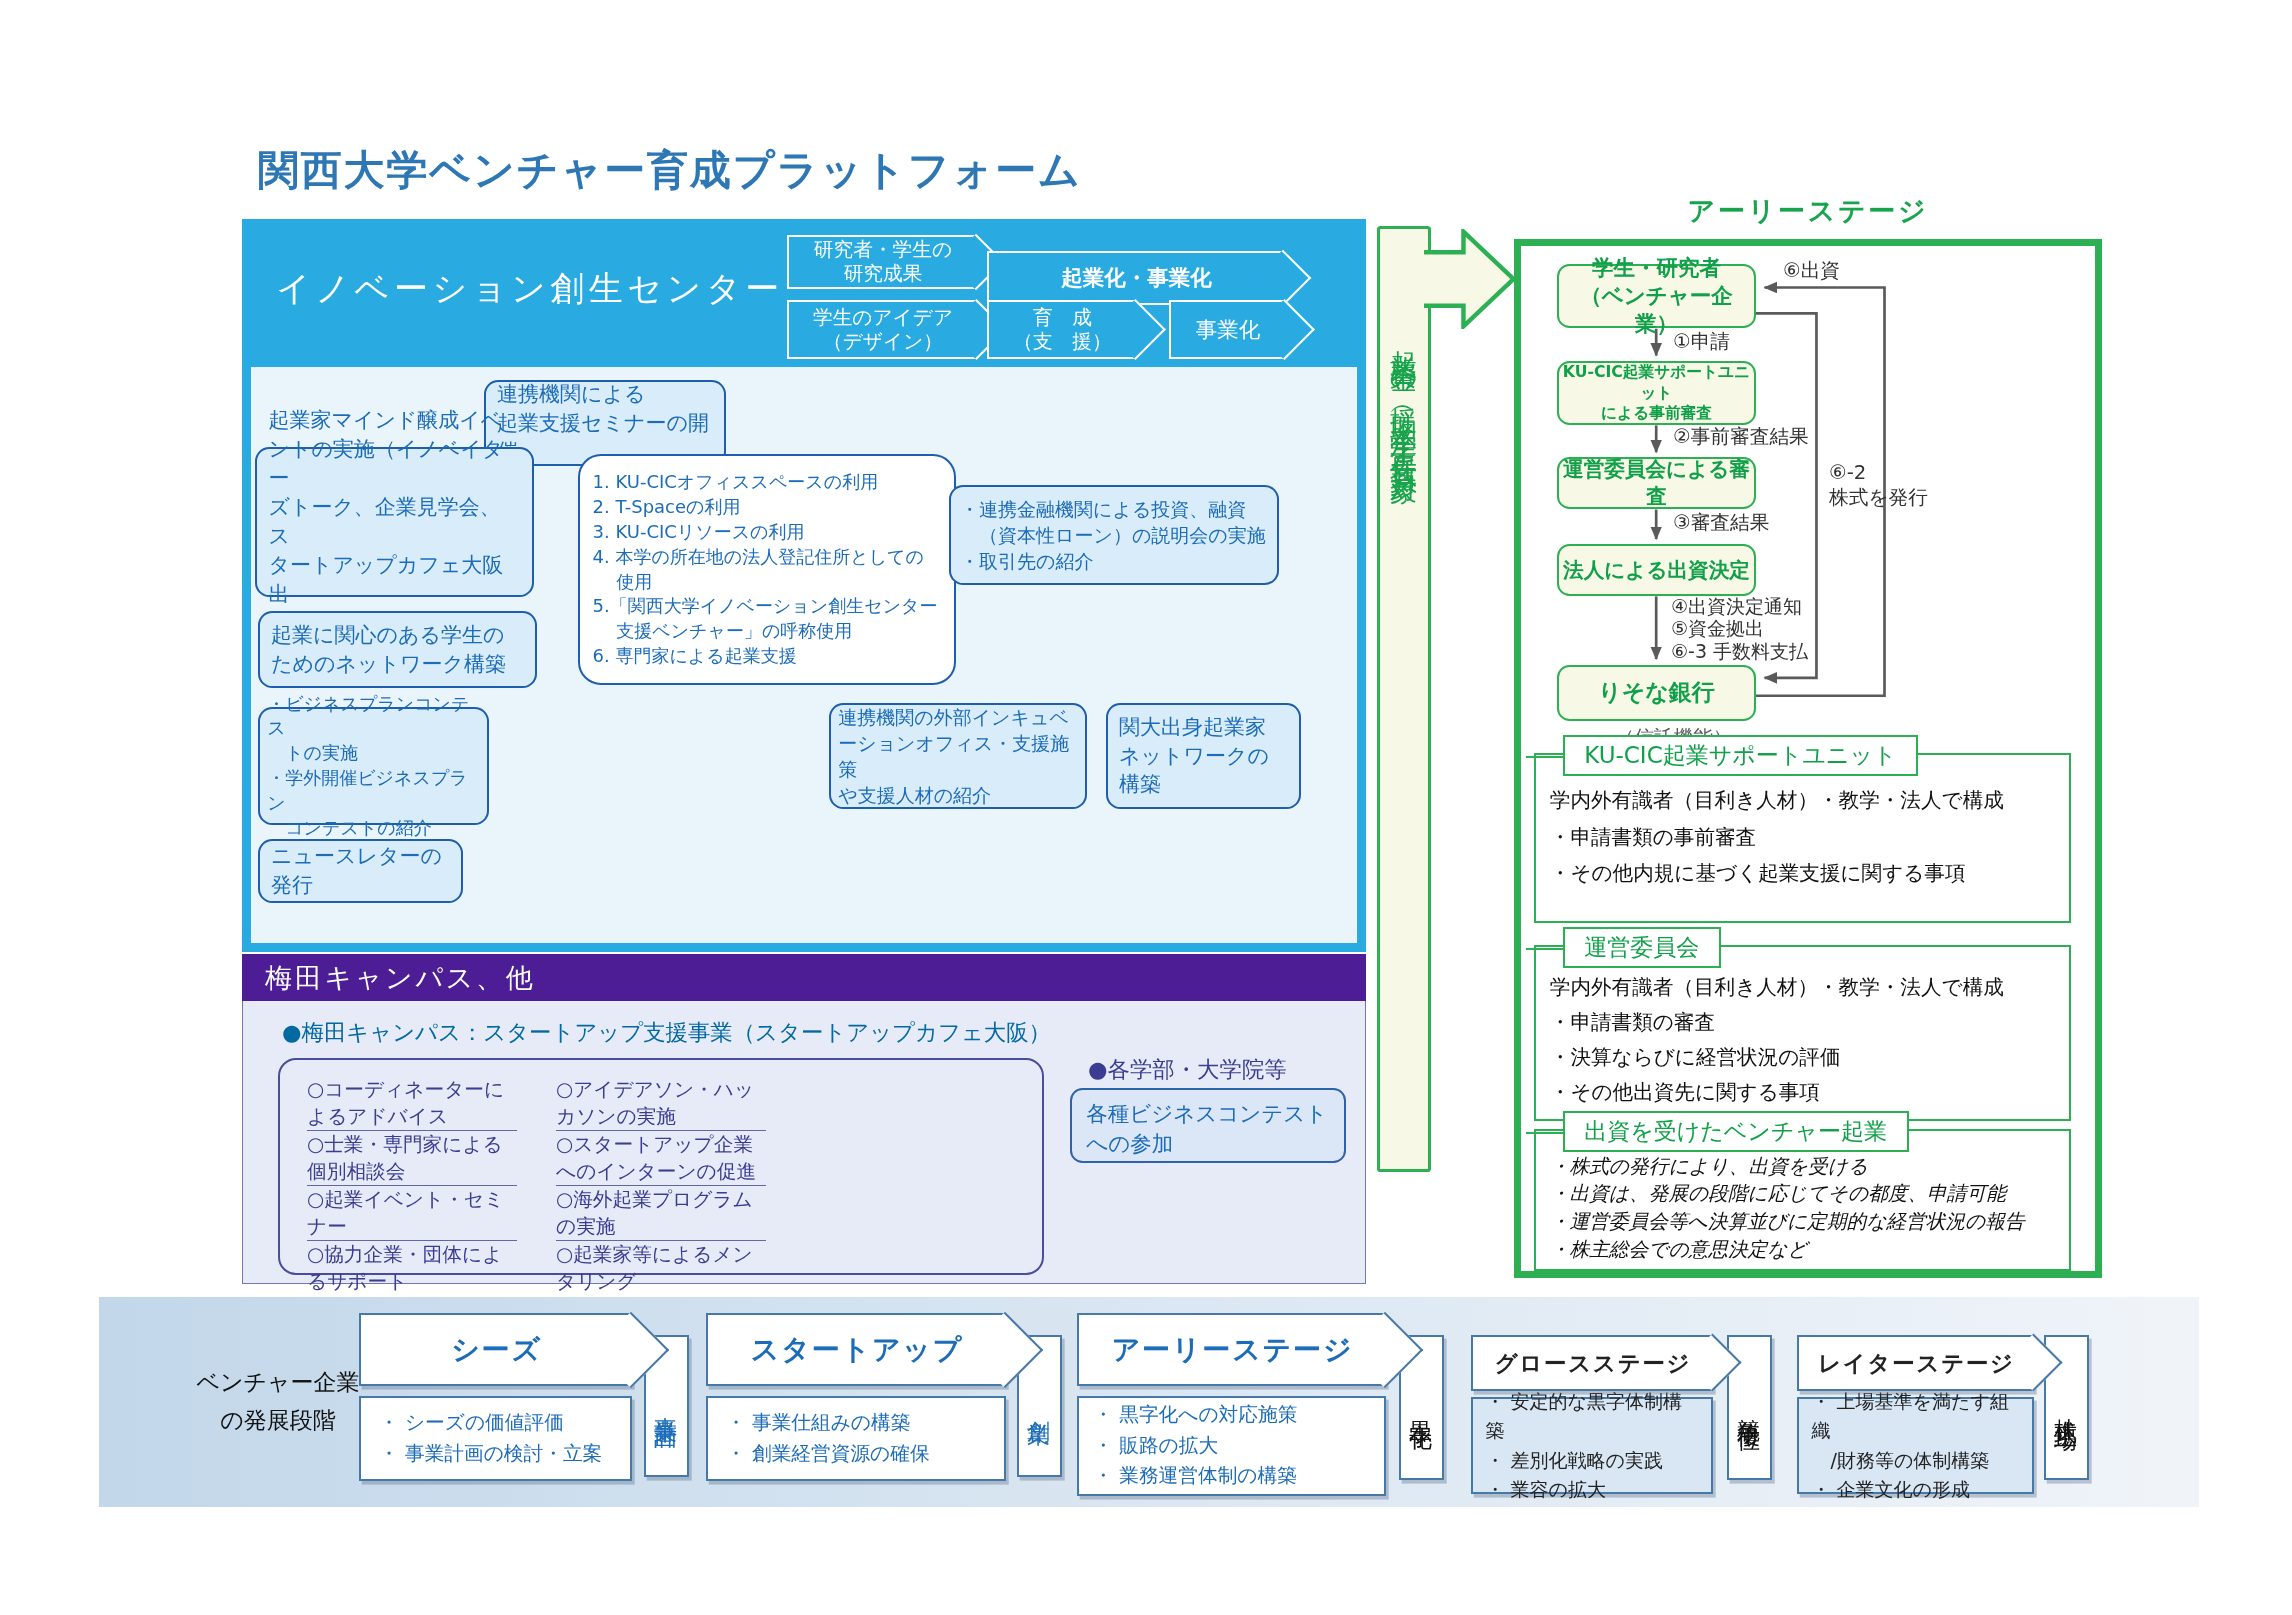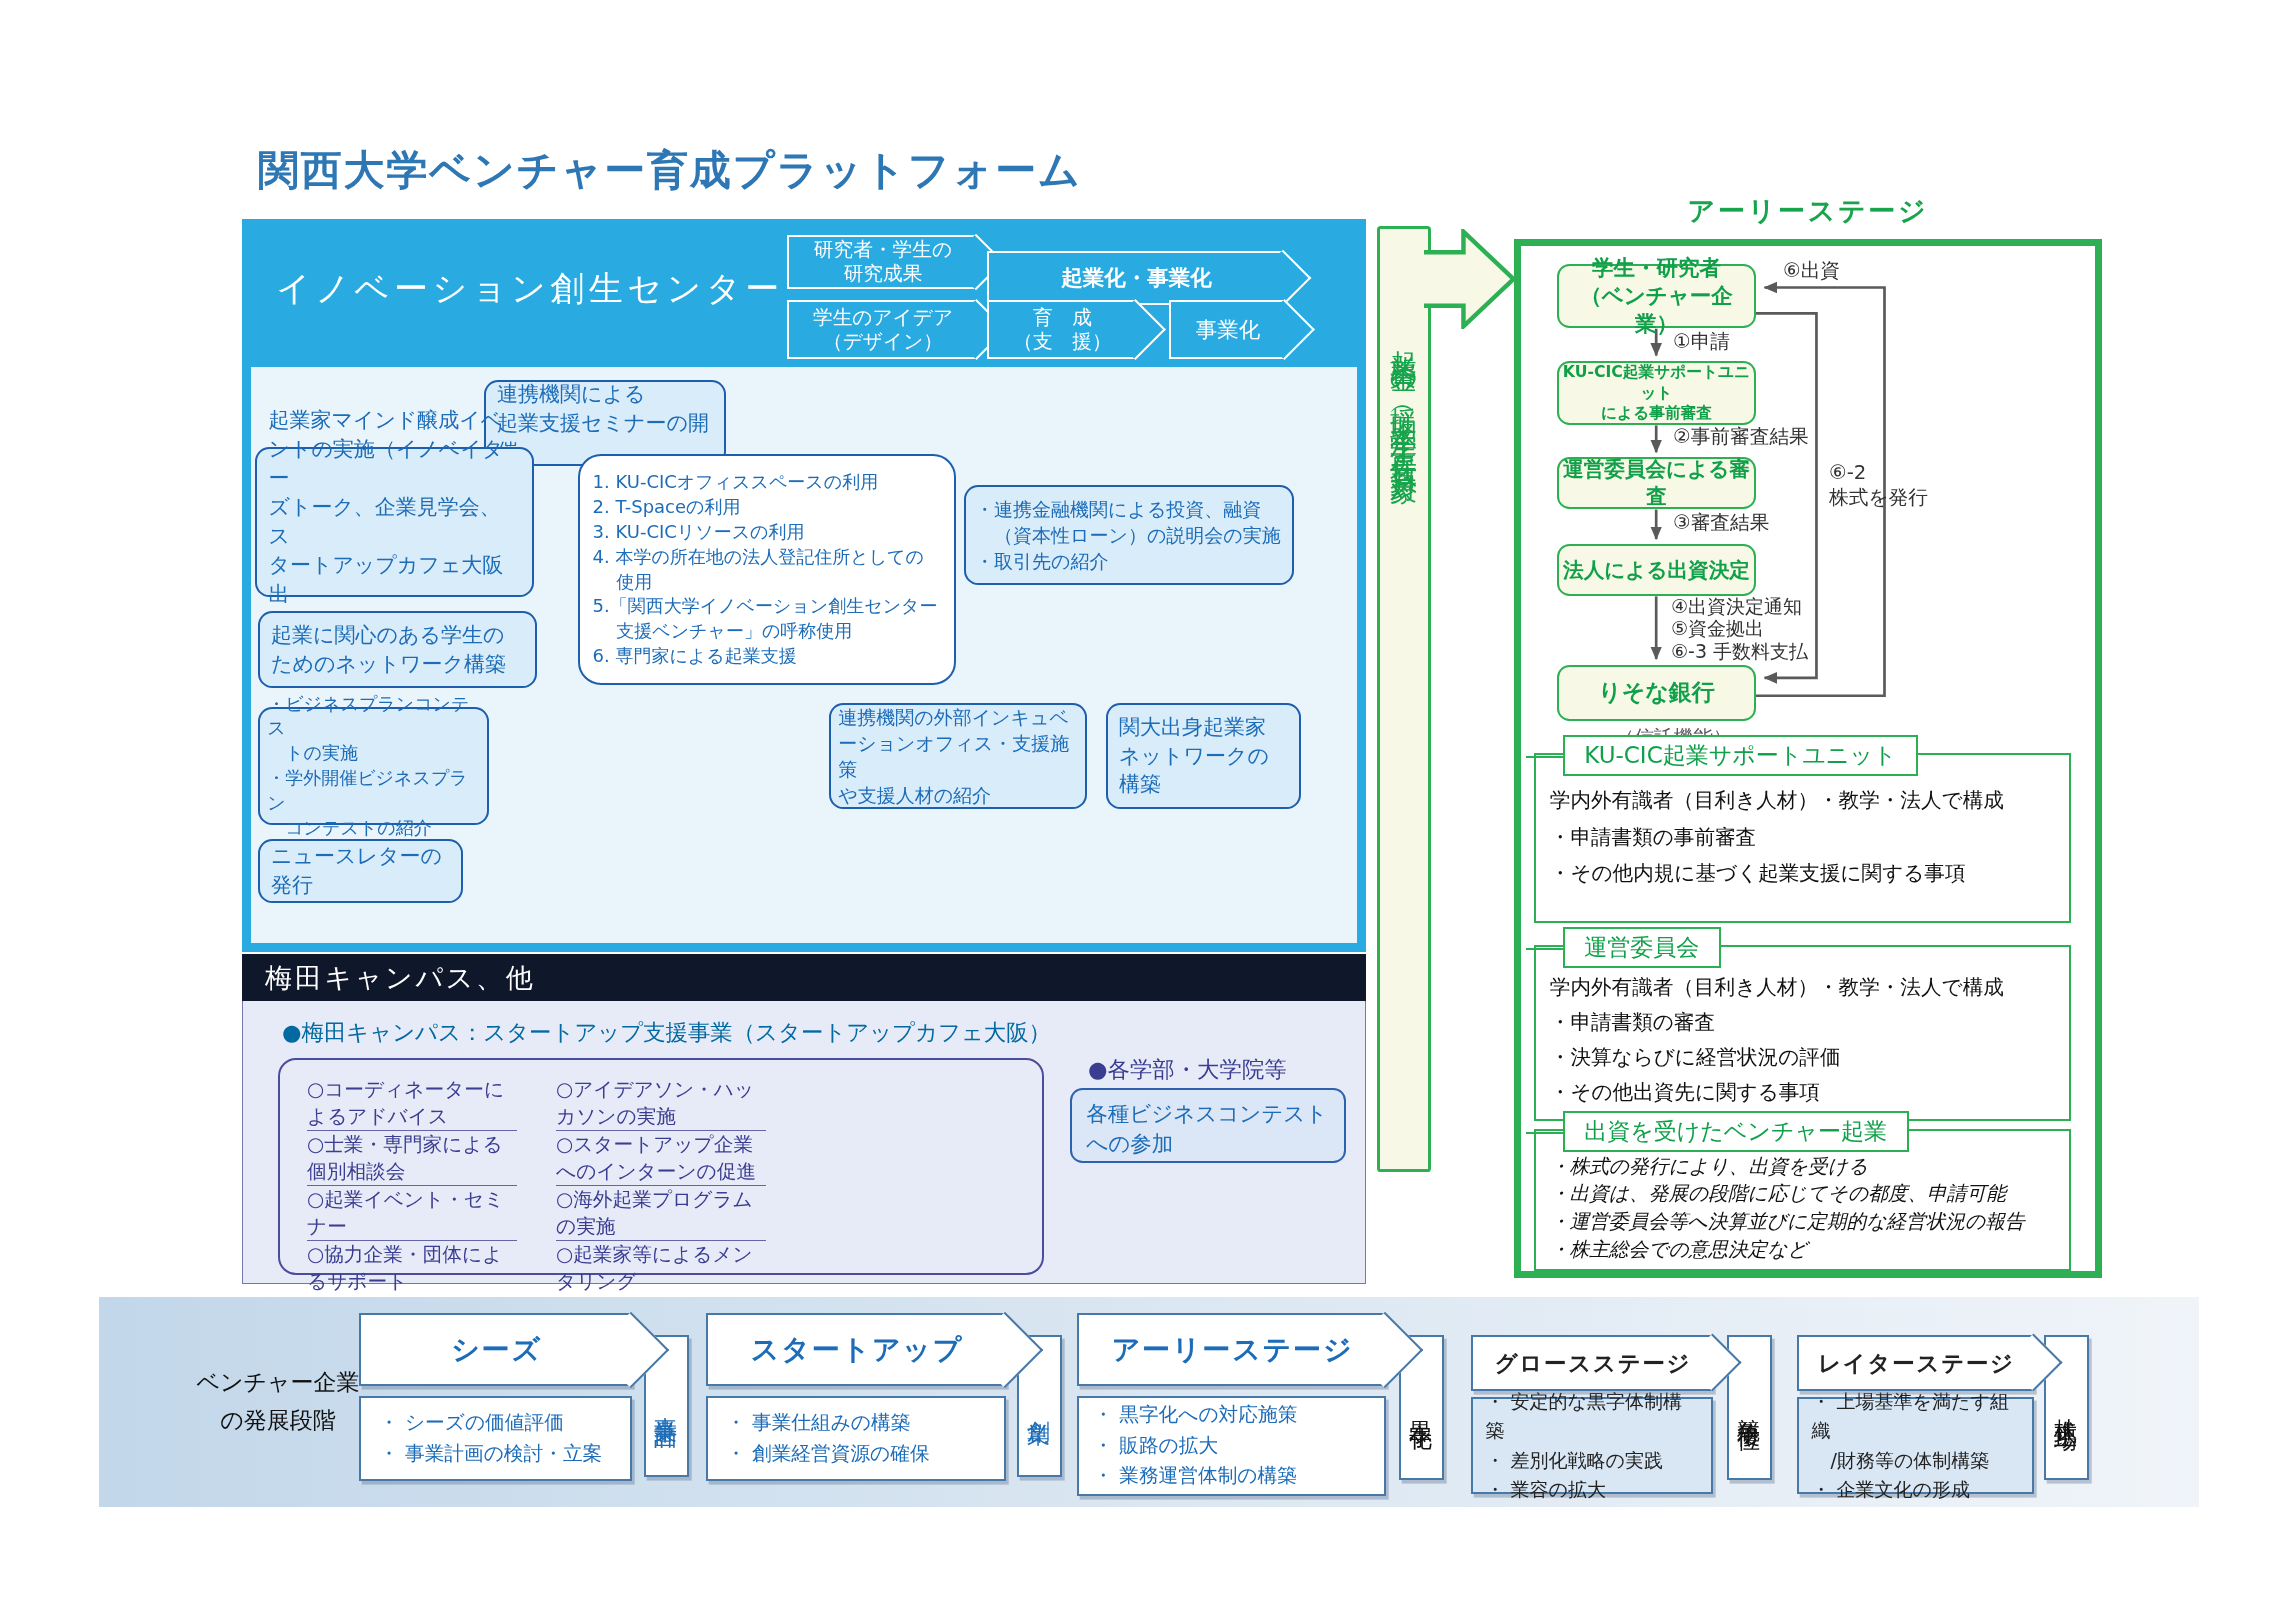--- a/index.html
+++ b/index.html
@@ -38,30 +38,30 @@
   .cv-c2{left:927px;top:81px;width:116px;height:59px;font-size:21.5px;}
 
   
   .bbox{position:absolute;border:2.7px solid #1d5fae;border-radius:14.3px;background:#d9ecf9;
         color:#1c6cb8;font-size:21px;line-height:1.38;padding:9px 11px;
         display:flex;align-items:center;z-index:2;}
   .bx-seminar{left:242px;top:161px;width:242px;height:86px;justify-content:center;text-align:left;}
   .bx-mind{left:13.4px;top:228px;width:279px;height:150px;}
   .bx-resources{left:336px;top:235px;width:378px;height:231px;background:#fff;border-radius:23px;
                 font-size:18px;padding:9px 12.5px;}
-  .bx-finance{left:722px;top:266px;width:330px;height:100px;font-size:19px;padding:7.2px 9px;}
+  .bx-finance{left:707px;top:266px;width:330px;height:100px;font-size:19px;padding:7.2px 9px;}
   .bx-network{left:16px;top:392px;width:279px;height:77px;}
   .bx-contest{left:16px;top:488px;width:231px;height:118px;font-size:18px;padding:9px 7.2px;}
   .bx-news{left:16px;top:620px;width:205px;height:64px;justify-content:center;}
   .bx-incu{left:587px;top:484px;width:258px;height:106px;font-size:19px;padding:7.2px;}
   .bx-alumni{left:864px;top:484px;width:195px;height:106px;}
 
   
   .sec-umeda{position:absolute;left:242px;top:954px;width:1124px;height:330px;}
-  .umeda-header{position:absolute;left:0;top:0;right:0;height:47px;background:#0f172a;}
+  .umeda-header{position:absolute;left:0;top:0;right:0;height:47px;background:#4c1d95;}
   .umeda-header-label{font-size:27px;color:#fff;line-height:47px;padding-left:23px;letter-spacing:2.7px;}
   .umeda-body{position:absolute;left:0;right:0;top:47px;bottom:0;background:#e7ebf7;
               border:1.8px solid #7577b3;border-top:none;}
   .umeda-subtitle{position:absolute;left:40px;top:63px;font-size:22.4px;color:#0369a1;}
   .umeda-box{position:absolute;left:36px;top:104px;width:766px;height:217px;
              border:2.7px solid #4a4d9b;border-radius:18px;padding:16px 27px;
              display:grid;grid-template-columns:1fr 1fr 1fr;grid-template-rows:repeat(4,1fr);
              grid-auto-flow:column;column-gap:39px;}
   .umeda-item{font-size:19.7px;color:#3a3d91;display:flex;align-items:center;}
   .umeda-item.ul{border-bottom:1.8px solid #6365a8;}

